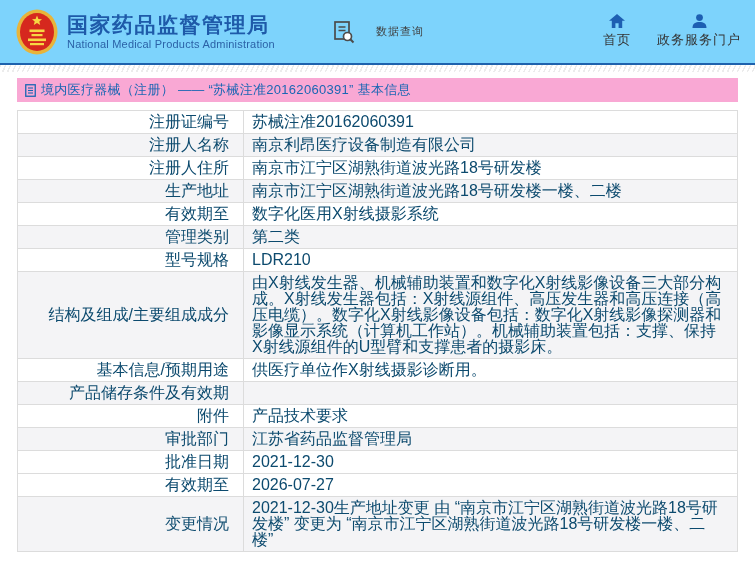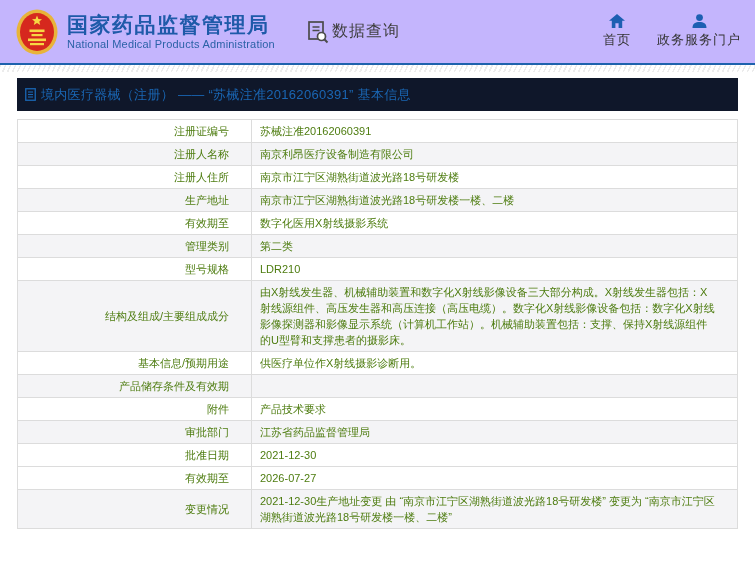--- a/index.html
+++ b/index.html
@@ -4,48 +4,48 @@
 <style>
   html,body{margin:0;padding:0;}
   body{
     width:755px;height:577px;overflow:hidden;background:#ffffff;
     font-family:"Liberation Sans","DejaVu Sans",sans-serif;
     -webkit-font-smoothing:antialiased;
   }
   
   .header{
     height:63px;display:flex;align-items:center;
-    padding:0 14px 0 16px;border-bottom:2px solid #1e62ad;background:#c4b5fd;
+    padding:0 14px 0 16px;border-bottom:2px solid #1e62ad;background:#7dd3fc;gap:26px;
   }
   .logo{display:flex;align-items:center;cursor:pointer;}
   .logo-text{margin-left:9px;}
   .logo-cn{font-size:21px;font-weight:bold;color:#1e5aa9;letter-spacing:1.5px;line-height:24px;}
   .logo-en{font-size:11px;color:#2b62a7;letter-spacing:.2px;line-height:12px;margin-top:1px;}
   .dq{display:flex;align-items:center;margin-left:32px;cursor:pointer;}
-  .dq span{font-size:16px;color:#3f3f3f;margin-left:3px;letter-spacing:1px;}
+  .dq span{font-size:11px;color:#3f3f3f;margin-left:21px;letter-spacing:1px;}
   .nav{margin-left:auto;display:flex;gap:26px;align-items:center;}
   .nav-item{display:flex;flex-direction:column;align-items:center;gap:3px;cursor:pointer;text-decoration:none;}
   .nav-item .lab{font-size:13px;color:#333;white-space:nowrap;letter-spacing:1px;}
   
   .stripe{
     height:7px;margin-top:0;
     background:repeating-linear-gradient(115deg,#ececec 0px,#ececec 1.5px,#ffffff 1.5px,#ffffff 4.5px);
   }
   
   .titlebar{
-    margin:6px 17px 0 17px;height:33px;background:#0f172a;
+    margin:6px 17px 0 17px;height:24px;background:#f9a8d4;
     display:flex;align-items:center;padding:0 8px;
   }
   .titlebar .ttl{font-size:13px;color:#1a66b3;margin-left:5px;letter-spacing:.3px;white-space:nowrap;}
   
   .tblwrap{margin:8px 17px 0 17px;}
   table.info{border-collapse:collapse;width:721px;table-layout:fixed;}
   table.info td{
-    border:1px solid #dcdcdc;font-size:11px;vertical-align:middle;
-    padding:3px 22px 3px 8px;line-height:16px;color:#4d7c0f;
+    border:1px solid #dcdcdc;font-size:16px;vertical-align:middle;
+    padding:3px 14px 3px 8px;line-height:16px;color:#0c4a6e;
   }
   td.lbl{width:203px;text-align:right;color:#4a4a4a;padding-right:10px;}
   td.val{text-align:left;}
   tr.alt td{background:#f4f4f6;}
   tr:not(.alt) td{background:#ffffff;}
 </style>
 </head>
 <body>
 
 <div class="header">

